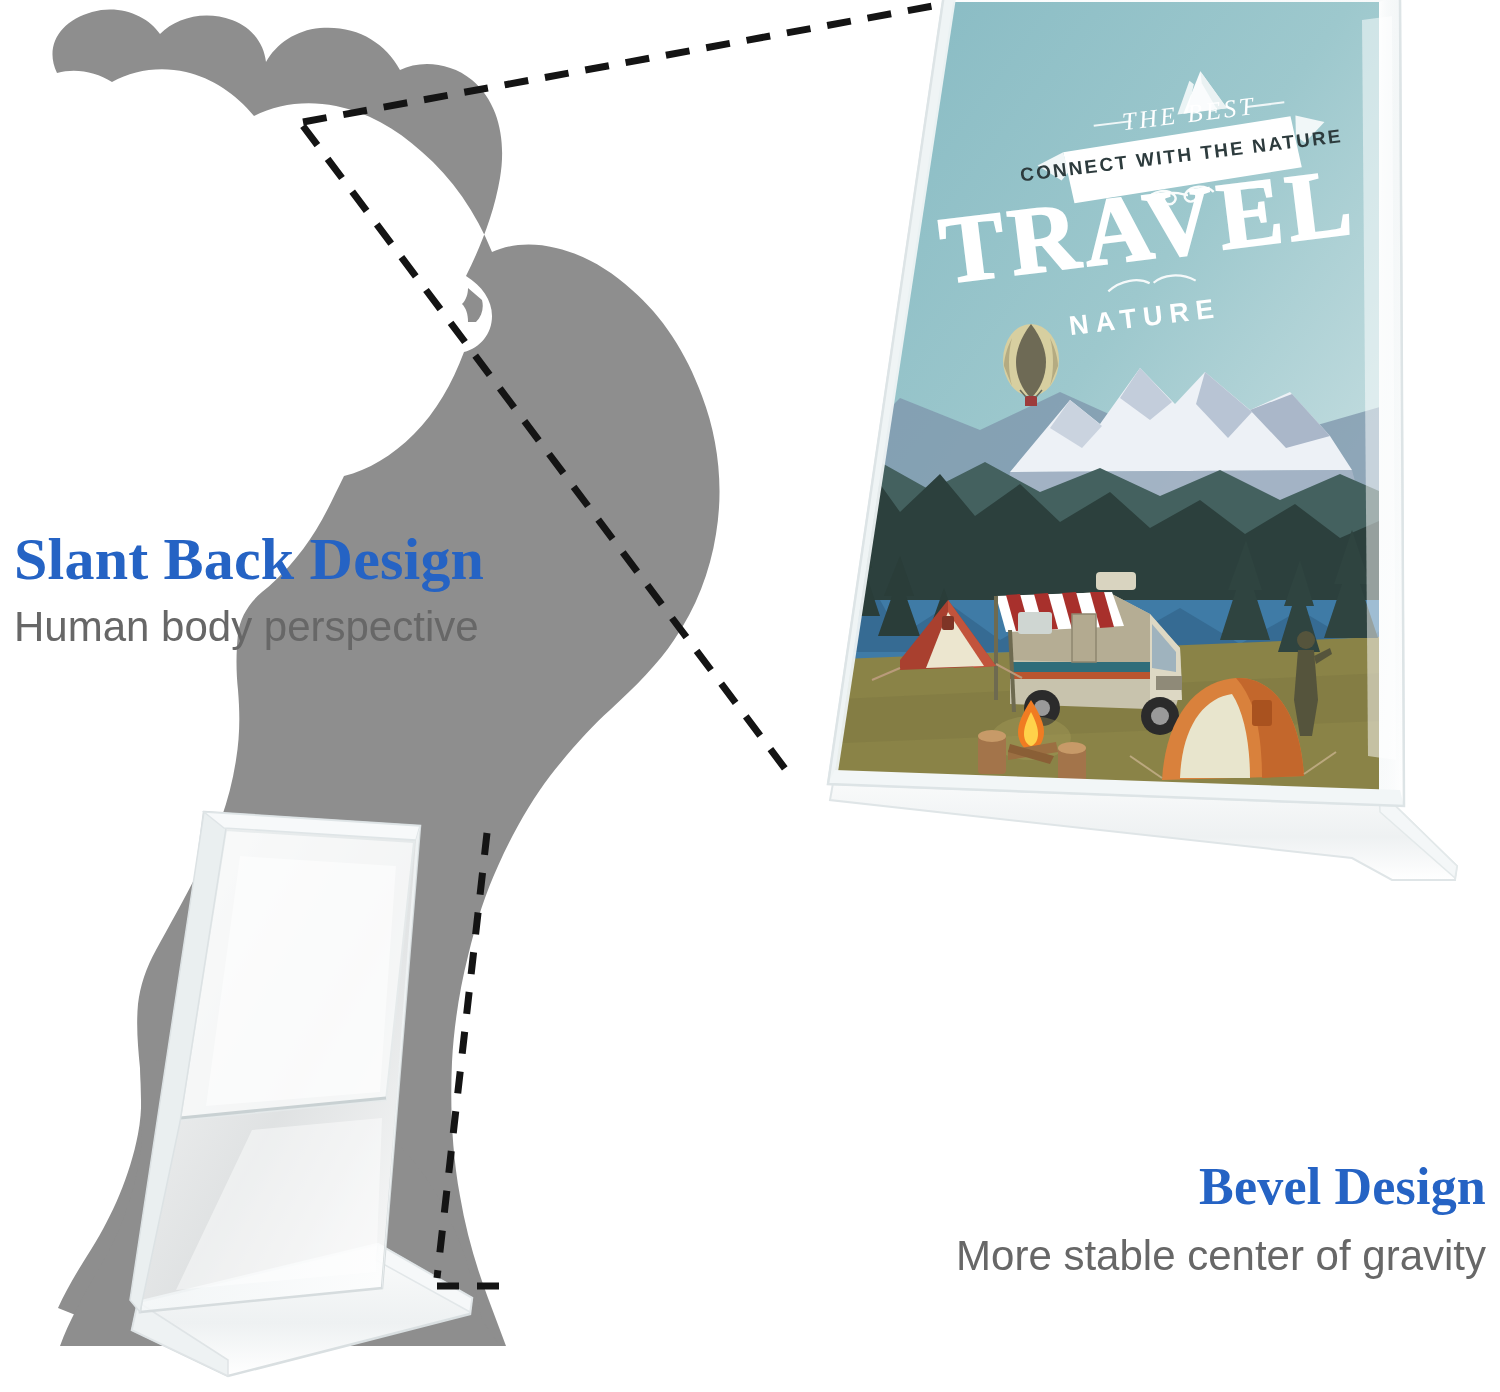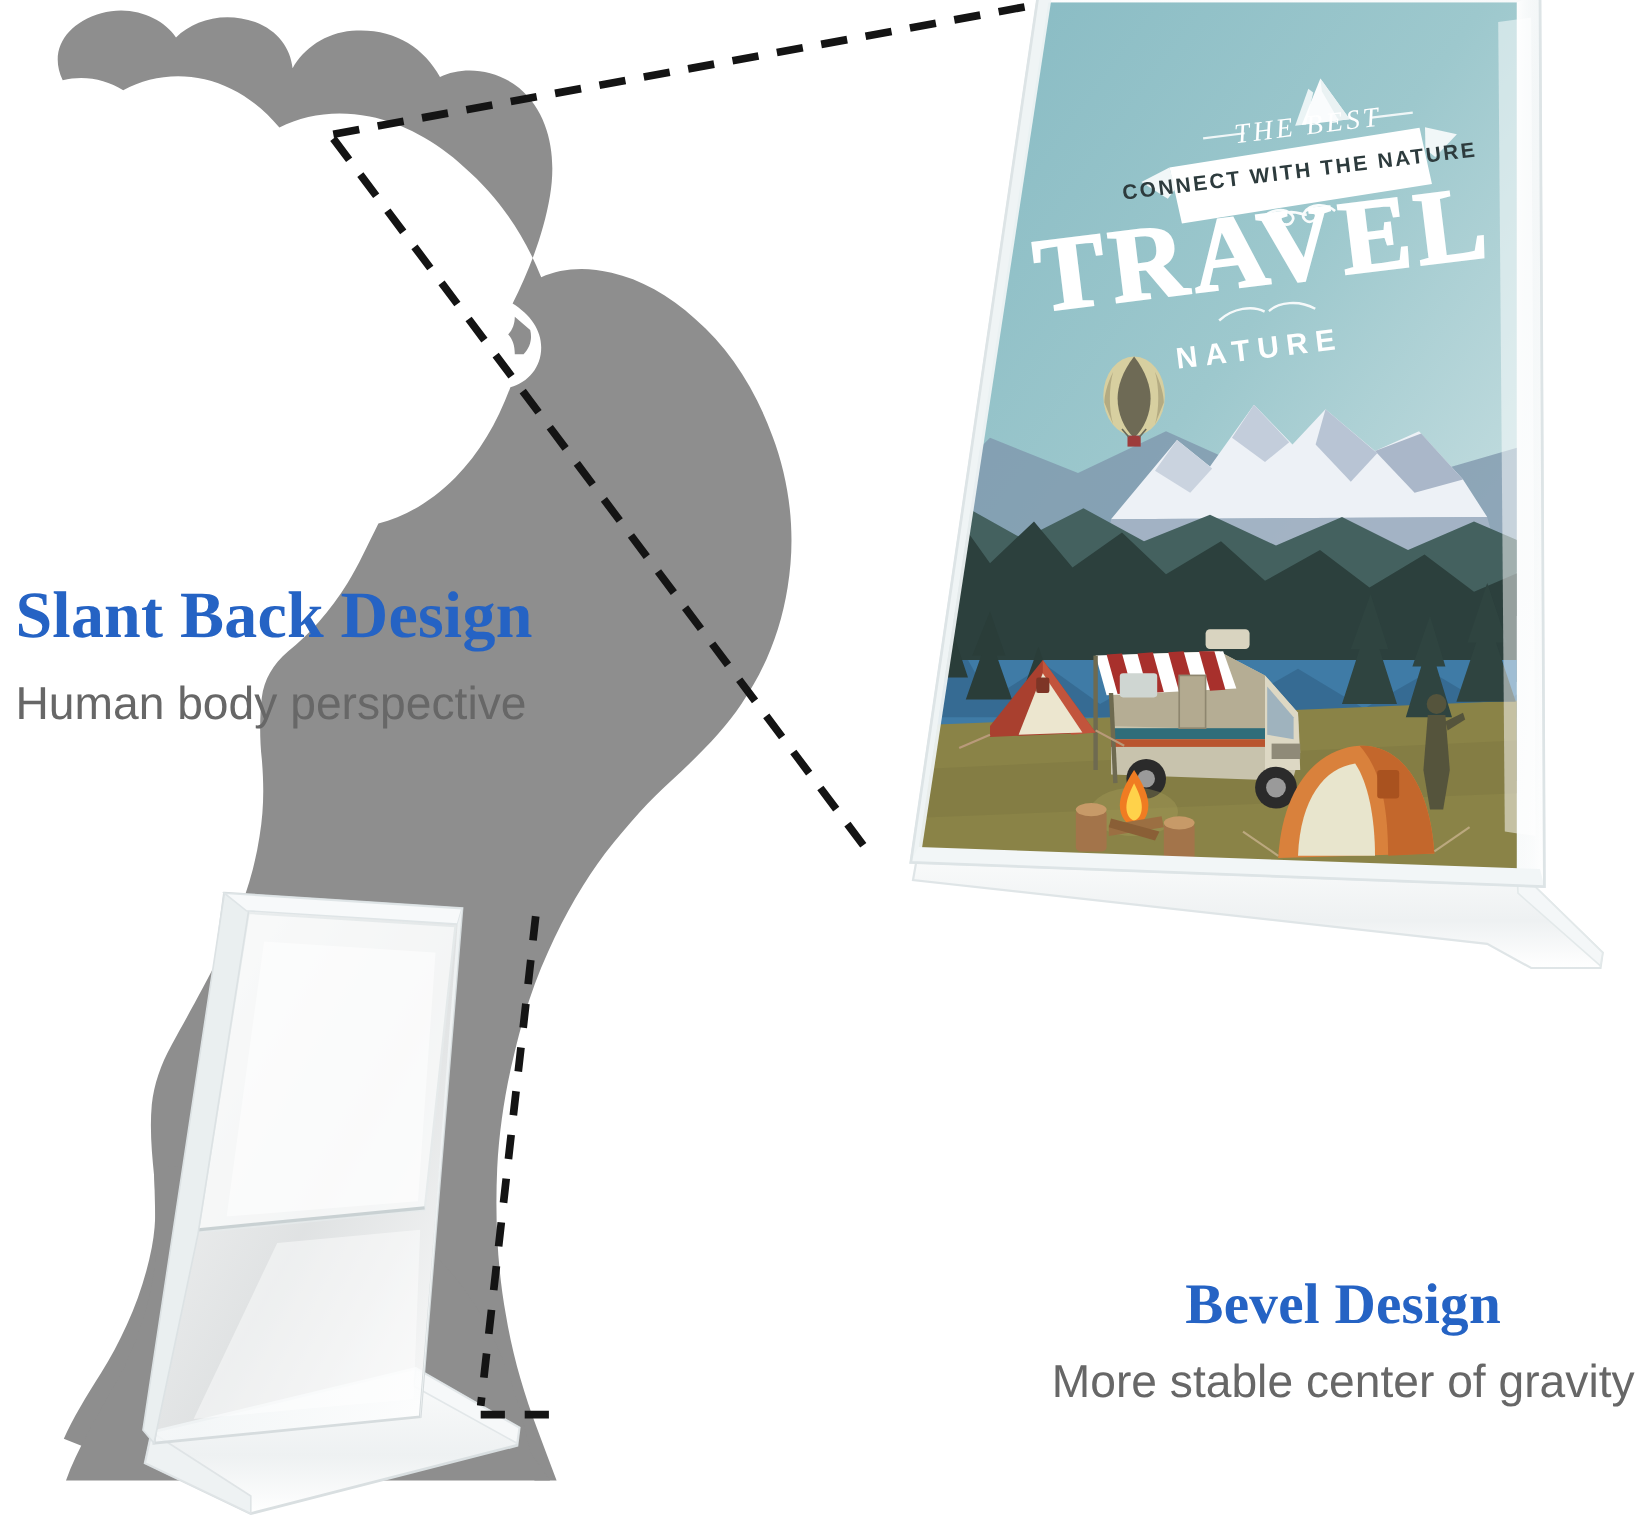--- a/index.html
+++ b/index.html
@@ -13,31 +13,30 @@
   #stage { position:absolute; inset:0; }
 
   
   .feature-block { position:absolute; }
   .feature-title {
     font-family:"Liberation Serif", serif;
     font-weight:bold;
     color:#2563c4;
     letter-spacing:0.2px;
     white-space:nowrap;
-    text-align:center;
   }
   .feature-sub {
     font-family:"Liberation Sans", sans-serif;
     color:#676767;
     white-space:nowrap;
   }
 
   #block-slant { left:14px; top:524px; }
   #block-slant .feature-title { font-size:60px; line-height:70px; }
-  #block-slant .feature-sub   { font-size:42px; line-height:56px; margin-top:18px; }
+  #block-slant .feature-sub   { font-size:42px; line-height:56px; margin-top:5px; }
 
   #block-bevel { right:14px; top:1152px; text-align:right; }
   #block-bevel .feature-title { font-size:52px; line-height:70px; }
   #block-bevel .feature-sub   { font-size:42px; line-height:56px; margin-top:6px; }
 
   
   .layer { position:absolute; left:0; top:0; width:1500px; height:1392px; }
   .layer.svg-pass { pointer-events:none; }
 </style>
 </head>

